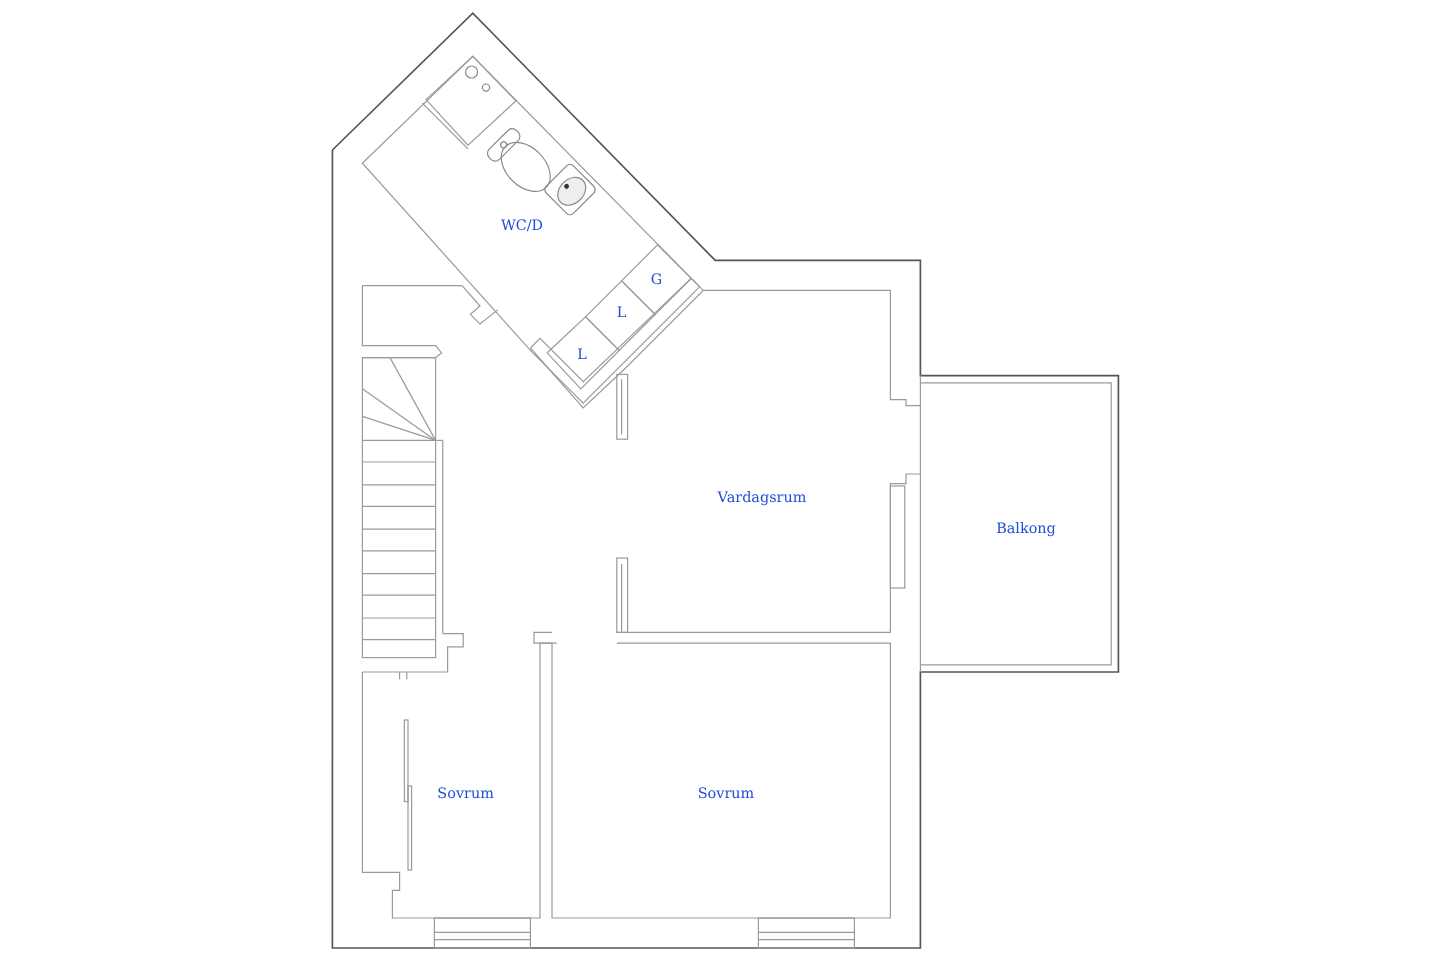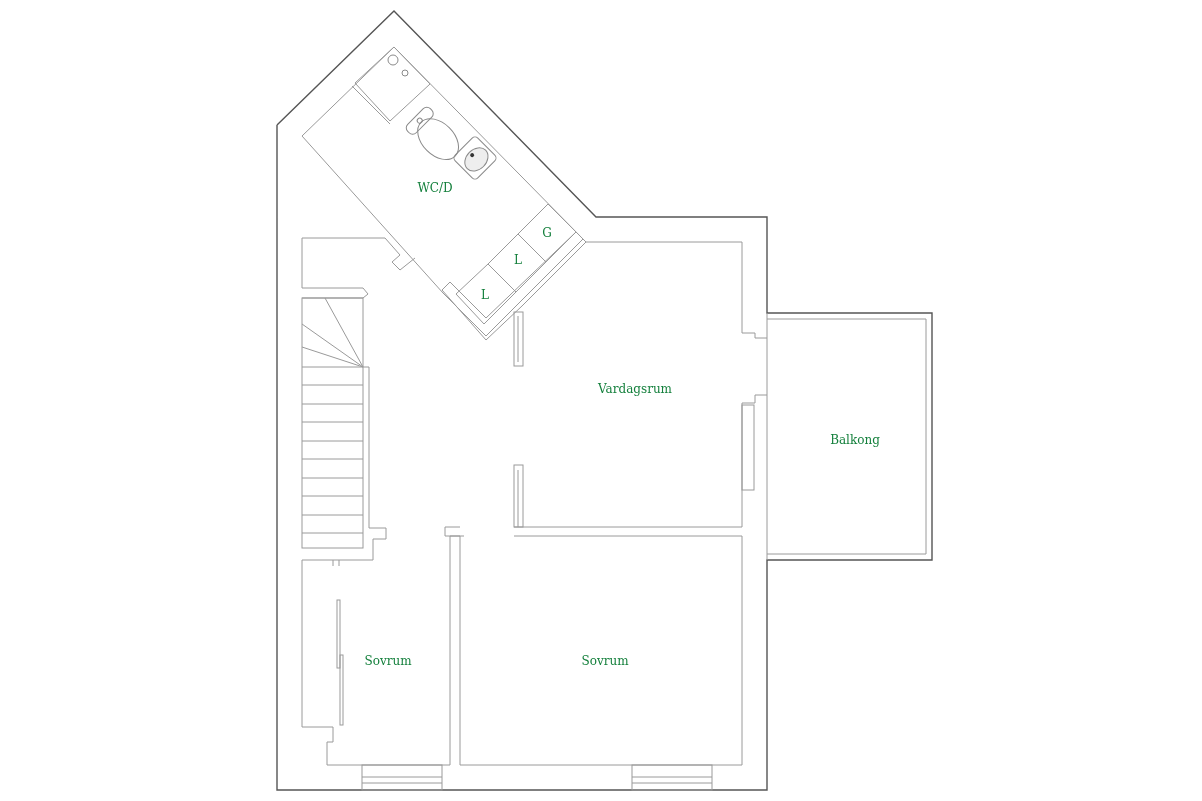--- a/index.html
+++ b/index.html
@@ -5,21 +5,21 @@
   html, body { margin: 0; padding: 0; background: #ffffff; }
   body { width: 1202px; height: 801px; position: relative; overflow: hidden; }
   svg { position: absolute; left: 0; top: 0; }
   .outer { fill: none; stroke: #555555; stroke-width: 1.4; }
   .inner { fill: none; stroke: #9a9a9a; stroke-width: 1; }
   .fix { fill: none; stroke: #8a8a8a; stroke-width: 1; }
   .label {
     position: absolute;
     font-family: "DejaVu Serif", "Liberation Serif", serif;
     font-size: 12px;
-    color: #15803d;
+    color: #1d4ed8;
     white-space: nowrap;
     transform: translate(-50%, -50%);
   }
   .sm { font-size: 12px; }
 </style>
 </head>
 <body>
 
 <svg width="1202" height="801" viewBox="0 0 1202 801">
 
@@ -96,16 +96,16 @@
   <line class="inner" x1="362" y1="783" x2="442" y2="783"></line>
   <rect class="inner" x="632" y="765" width="80" height="25"></rect>
   <line class="inner" x1="632" y1="777" x2="712" y2="777"></line>
   <line class="inner" x1="632" y1="783" x2="712" y2="783"></line>
 </svg>
 
 <div class="label" style="left:435px; top:188px;">WC/D</div>
 <div class="label sm" style="left:547px; top:233px;">G</div>
 <div class="label sm" style="left:518px; top:260px;">L</div>
 <div class="label sm" style="left:485px; top:295px;">L</div>
-<div class="label" style="left:635px; top:389px;text-align:right;">Vardagsrum</div>
+<div class="label" style="left:635px; top:414px;text-align:right;">Vardagsrum</div>
 <div class="label" style="left:855px; top:440px;text-align:right;">Balkong</div>
 <div class="label" style="left:388px; top:661px;">Sovrum</div>
 <div class="label" style="left:605px; top:661px;">Sovrum</div>
 
 </body></html>

